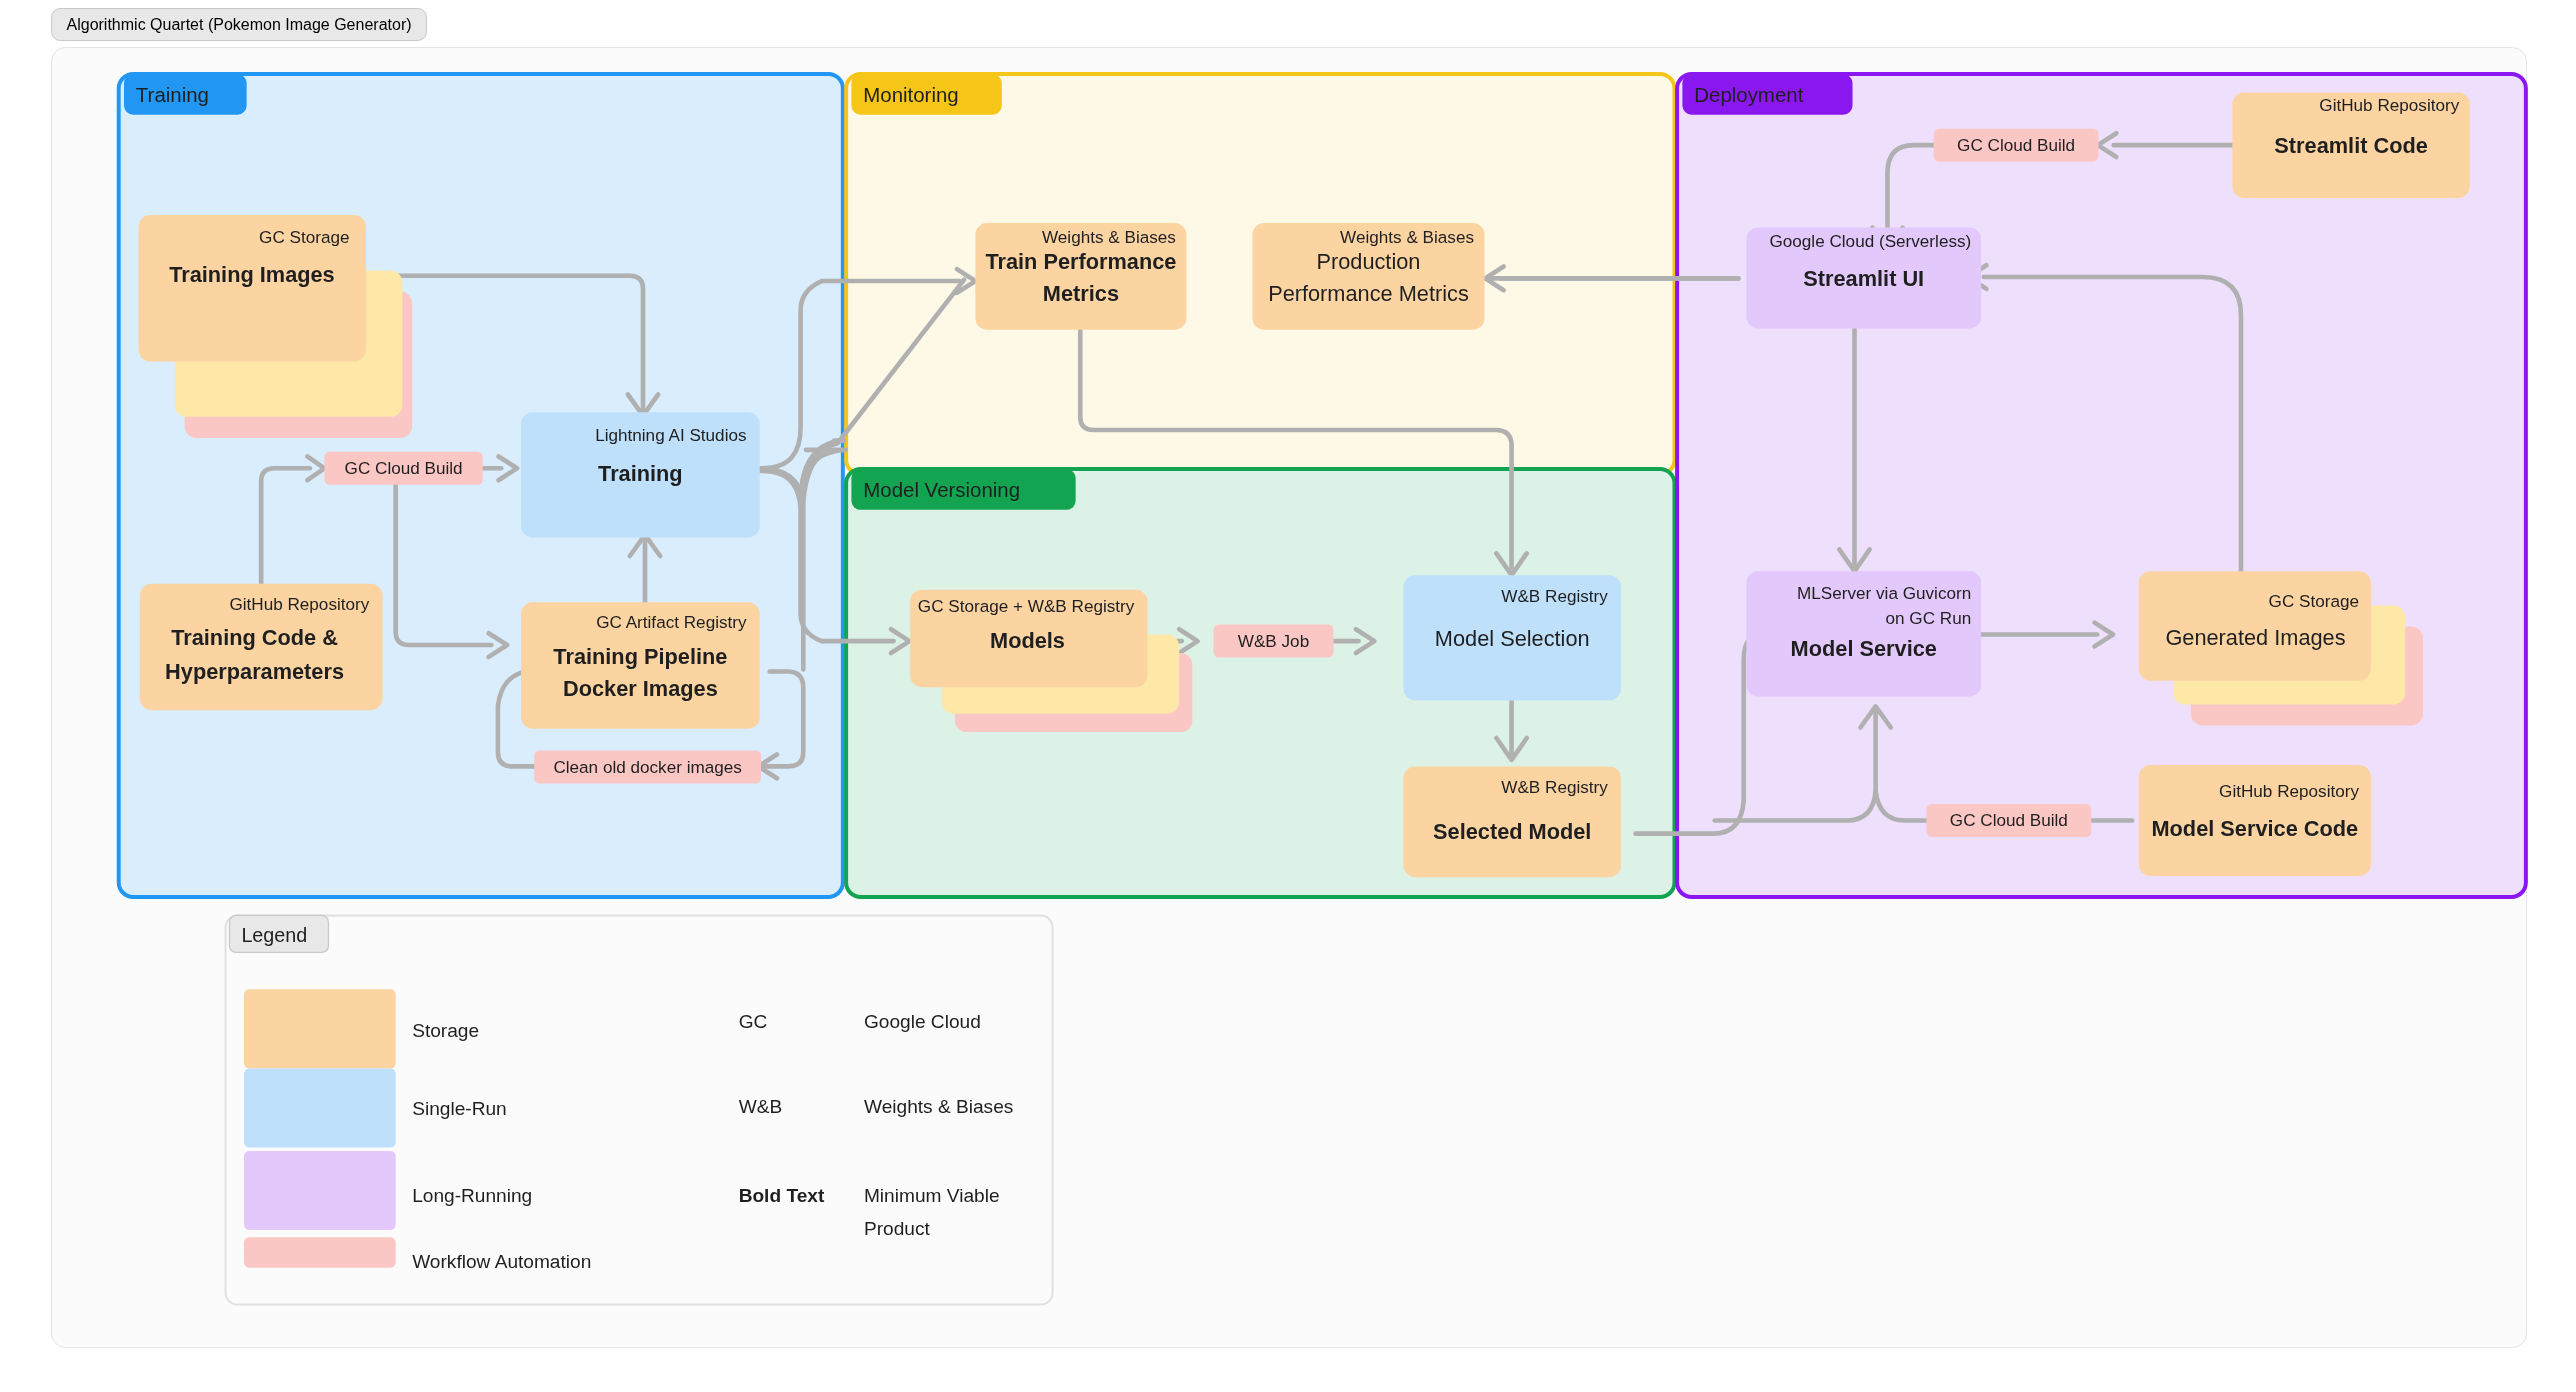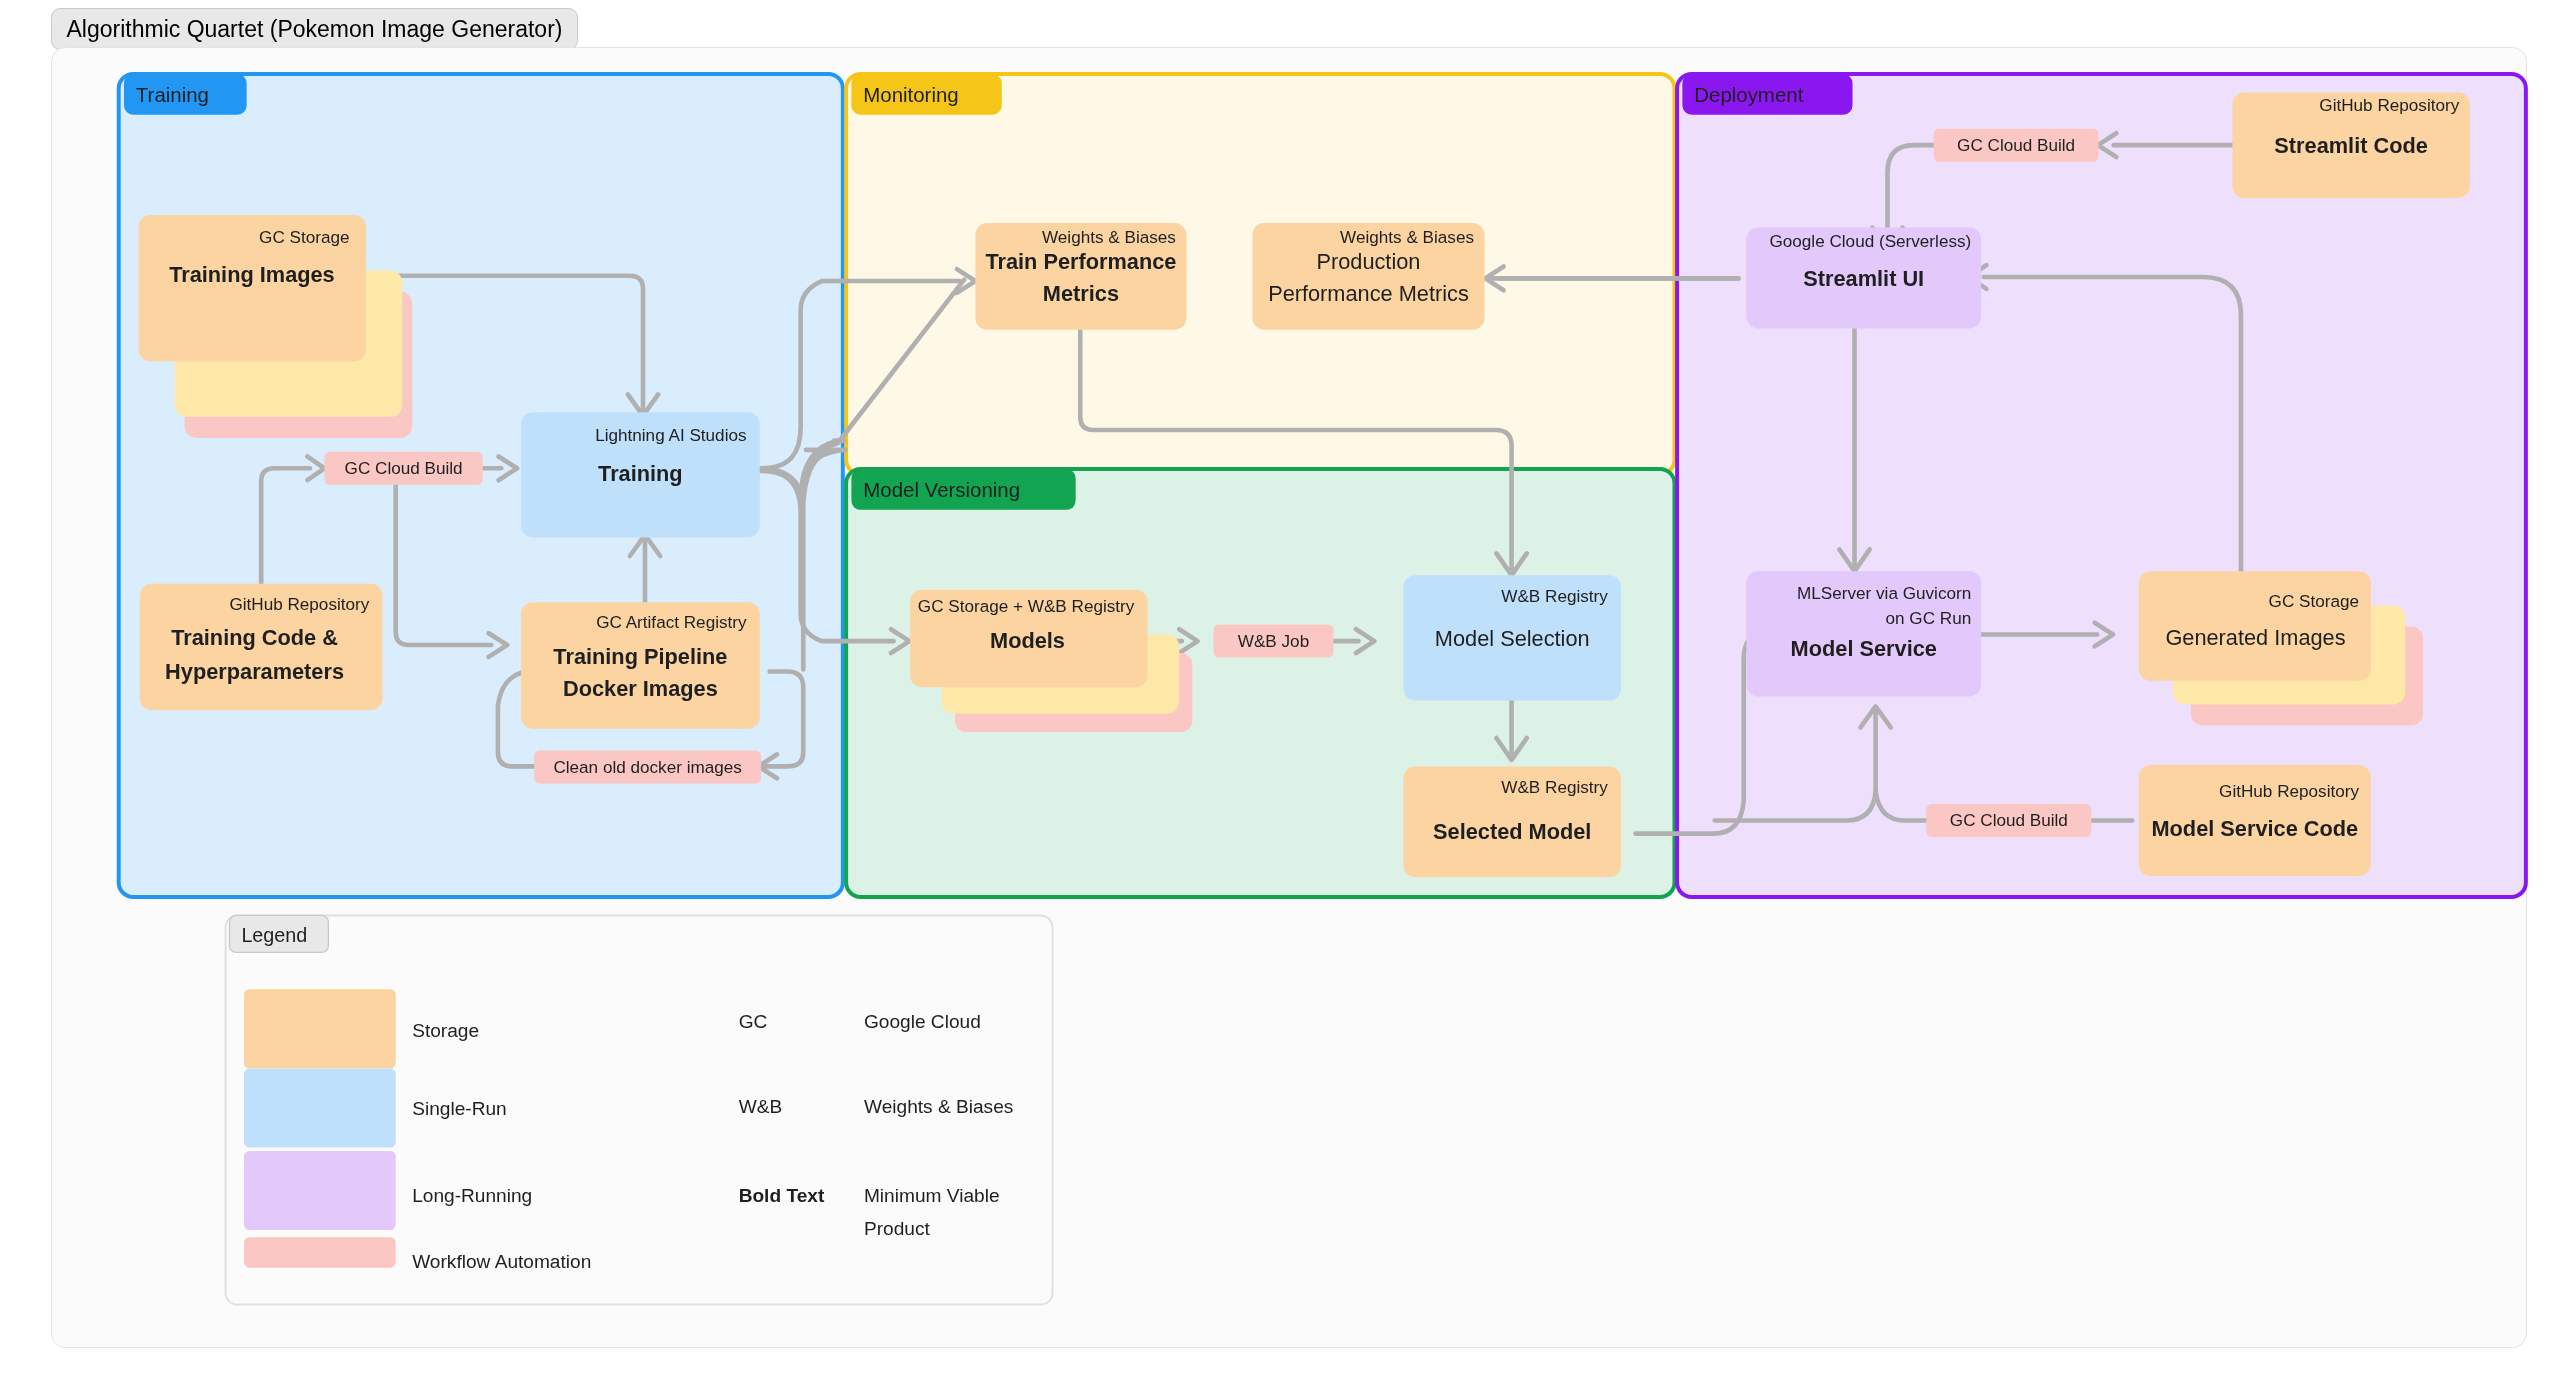--- a/index.html
+++ b/index.html
@@ -8,21 +8,21 @@
   #diagram{position:absolute;left:0;top:0;width:2576px;height:1393px;}
   text{font-family:"Liberation Sans", sans-serif;fill:#1f1f20;}
   .node-sub{font-size:26px;}
   .node-main{font-size:33px;}
   .node-main.bold{font-weight:bold;}
   .edge-label{font-size:26px;}
   .sec-title{font-size:31px;}
   .legend-text{font-size:29px;}
   .legend-text.bold{font-weight:bold;}
   .legend-tab{font-size:30px;}
-  .page-title{font-size:23px;}
+  .page-title{font-size:16px;}
   .arrow-path{fill:none;stroke:#b0b0b0;stroke-width:7;stroke-linecap:round;stroke-linejoin:round;}
   .arrow-head{fill:none;stroke:#b0b0b0;stroke-width:7;stroke-linecap:round;stroke-linejoin:round;}
 </style>
 </head>
 <body>
 
 <div id="stage">
 
   <div style="position:absolute;left:51px;top:8px;background:#e8e8e8;border:1.3px solid #c9c9c9;border-radius:9.2px;padding:6.6px 14.5px;">
     <span class="page-title">Algorithmic Quartet (Pokemon Image Generator)</span>

